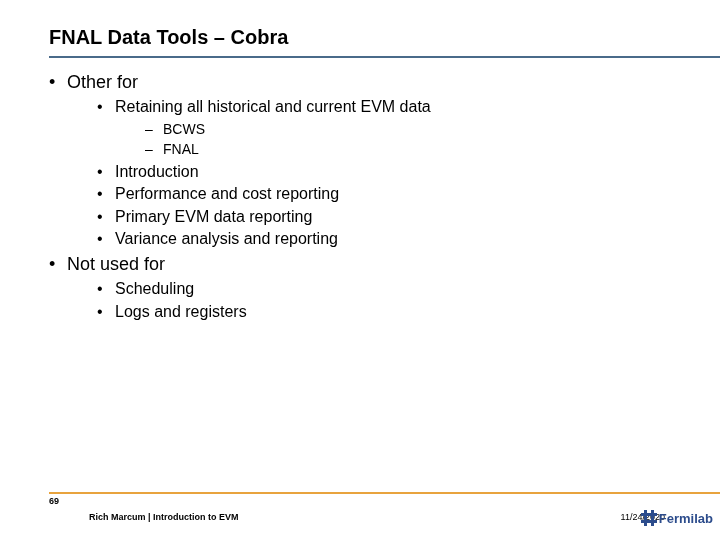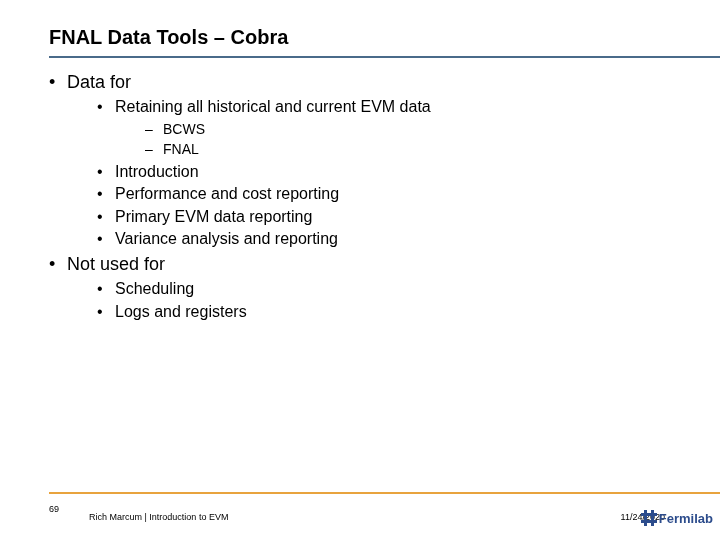--- a/index.html
+++ b/index.html
@@ -109,26 +109,28 @@
     left: 22px;
     bottom: 14px;
     width: 676px;
     height: 24px;
     font-size: 9px;
     color: #000;
   }
   .page-num {
     position: absolute;
     left: 0;
-    bottom: 12px;
+    bottom: 20px;
+    font-weight: bold;
   }
   .presenter {
     position: absolute;
     left: 40px;
     bottom: 4px;
+    font-weight: bold;
   }
   .date {
     position: absolute;
     right: 60px;
     bottom: 4px;
   }
   .logo {
     position: absolute;
     right: 12px;
     bottom: 0;
@@ -147,21 +149,21 @@
 
 <div class="slide">
 
   <div class="title">FNAL Data Tools – Cobra</div>
   <div class="title-underline"></div>
 
   <div class="content">
 
     <ul class="lvl1">
       <li>
-        <span>Data for</span>
+        <span>Other for</span>
         <ul class="lvl2">
           <li>
             <span>Retaining all historical and current EVM data</span>
             <ul class="lvl3">
               <li>BCWS</li>
               <li>FNAL</li>
             </ul>
           </li>
           <li>
             <span>Introduction</span>

